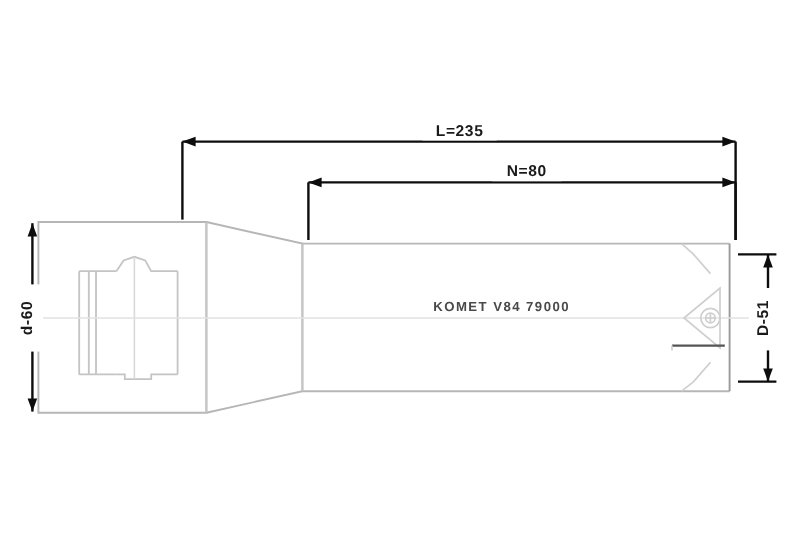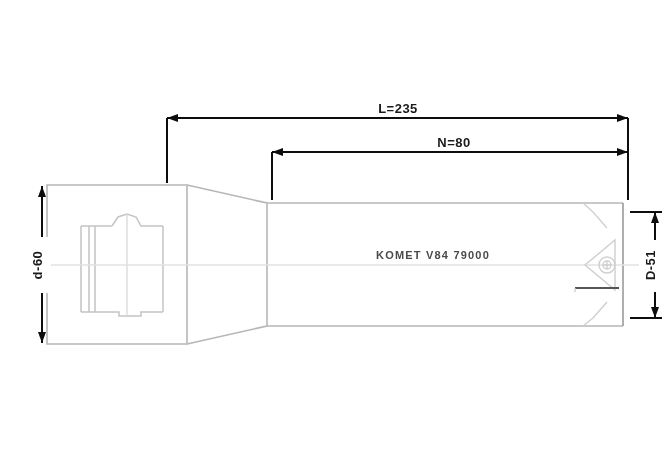--- a/index.html
+++ b/index.html
@@ -9,21 +9,21 @@
   }
   body {
     width: 670px;
     height: 460px;
     font-family: "Liberation Sans", sans-serif;
     overflow: hidden;
     position: relative;
   }
   #drawing-root {
     position: absolute;
-    left: 15px;
+    left: 0;
     top: 0;
     width: 541px;
     height: 460px;
   }
   svg#cad {
     display: block;
     width: 670px;
     height: 460px;
     background: #ffffff;
   }

